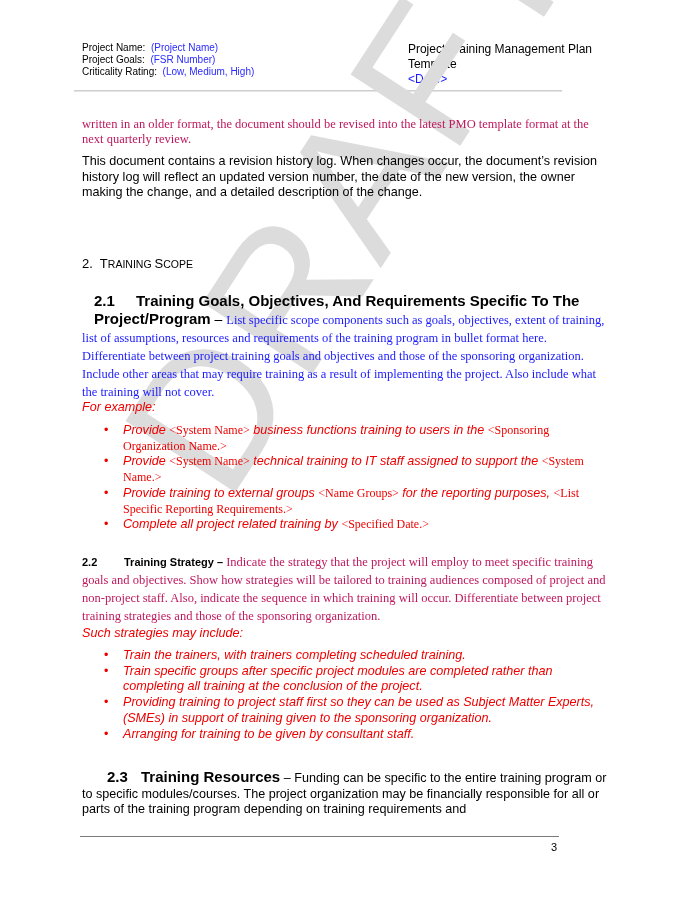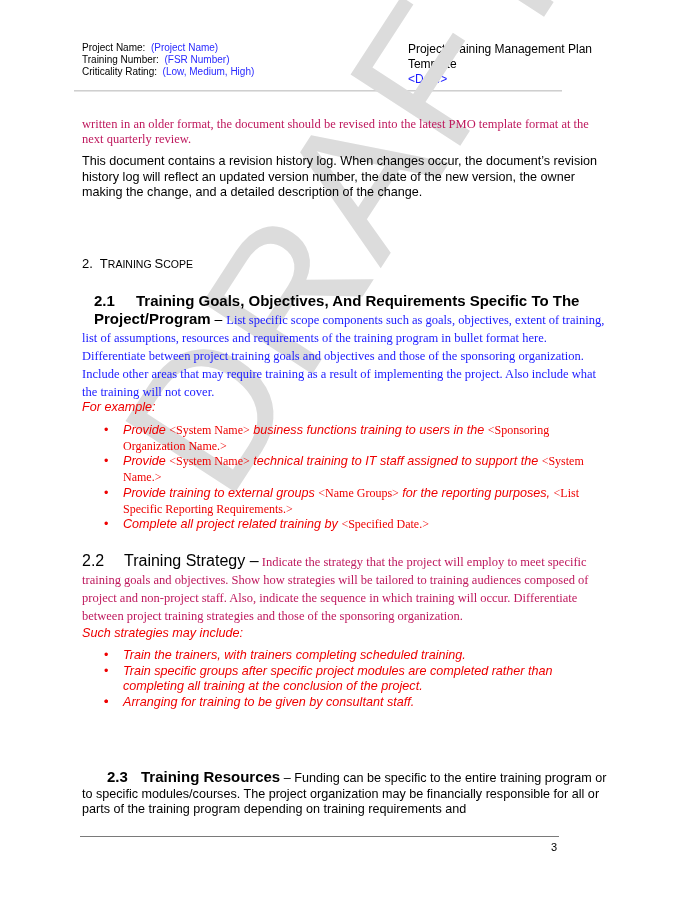--- a/index.html
+++ b/index.html
@@ -35,21 +35,21 @@
   .red-italic { color: #ee0000; font-style: italic; font-size: 12.6px; }
   .red-serif { color: #ee0000; font-family: "Liberation Serif", serif; font-style: normal; font-size: 12px; }
 
   .forex { position: absolute; top: 400px; left: 0; }
   ul.blist { list-style: none; margin: 0; padding: 0; position: absolute; left: 0; width: 530px; }
   ul.blist li { position: relative; padding-left: 41px; line-height: 15.7px; margin-bottom: 0; }
   ul.blist li .bullet { position: absolute; left: 22px; top: 0; color: #ee0000; font-style: normal; }
   .list1 { top: 423px; }
 
   .sec22 { position: absolute; top: 552px; left: 0; width: 530px; }
-  .sec22 .h2line { font-size: 16px; font-weight: normal; }
+  .sec22 .h2line { font-size: 11px; font-weight: bold; }
   .sec22 .num { display: inline-block; width: 42px; }
 
   .suchmay { position: absolute; top: 626px; left: 0; }
   .list2 { top: 648px; }
 
   .sec23 { position: absolute; top: 769px; left: 0; width: 530px; font-size: 12.6px; line-height: 15.5px; }
   .sec23 .h2line { font-size: 15px; font-weight: bold; margin-left: 25px; }
   .sec23 .num { display: inline-block; width: 34px; }
 
   .ftr-rule { position: absolute; left: 80px; top: 836px; width: 479px; height: 0; border-top: 1px solid #7a7a7a; }
@@ -59,21 +59,21 @@
 <body>
 
 <div class="page">
 
   <div class="hdr-left">
     <div>
       <span>Project Name:</span>&nbsp;
       <span class="v">(Project Name)</span>
     </div>
     <div>
-      <span>Training Number:</span>&nbsp;
+      <span>Project Goals:</span>&nbsp;
       <span class="v">(FSR Number)</span>
     </div>
     <div>
       <span>Criticality Rating:</span>&nbsp;
       <span class="v">(Low, Medium, High)</span>
     </div>
   </div>
 
   <div class="hdr-right">
     <div>Project Training Management Plan</div>
@@ -114,21 +114,21 @@
 
     <div class="sec22">
       <span class="h2line"><span class="num">2.2</span><span>Training Strategy –</span></span><span class="serif-blue"> Indicate the strategy that the project will employ to meet specific training goals and objectives.  Show how strategies will be tailored to training audiences composed of project and non-project staff.  Also, indicate the sequence in which training will occur.  Differentiate between project training strategies and those of the sponsoring organization.</span>
     </div>
 
     <div class="suchmay red-italic">Such strategies may include:</div>
 
     <ul class="blist list2 red-italic">
       <li><span class="bullet">•</span><span>Train the trainers, with trainers completing scheduled training.</span></li>
       <li><span class="bullet">•</span><span>Train specific groups after specific project modules are completed rather than completing all training at the conclusion of the project.</span></li>
-      <li><span class="bullet">•</span></li>
+      <li><span class="bullet">•</span><span>Providing training to project staff first so they can be used as Subject Matter Experts, (SMEs) in support of training given to the sponsoring organization.</span></li>
       <li><span class="bullet">•</span><span>Arranging for training to be given by consultant staff.</span></li>
     </ul>
 
     <div class="sec23">
       <span class="h2line"><span class="num">2.3</span><span>Training Resources</span></span><span> – </span><span>Funding can be specific to the entire training program or to specific modules/courses.  The project organization may be financially responsible for all or parts of the training program depending on training requirements and</span>
     </div>
   </div>
 
   <div class="ftr-rule"></div>
   <div class="pagenum">3</div>

